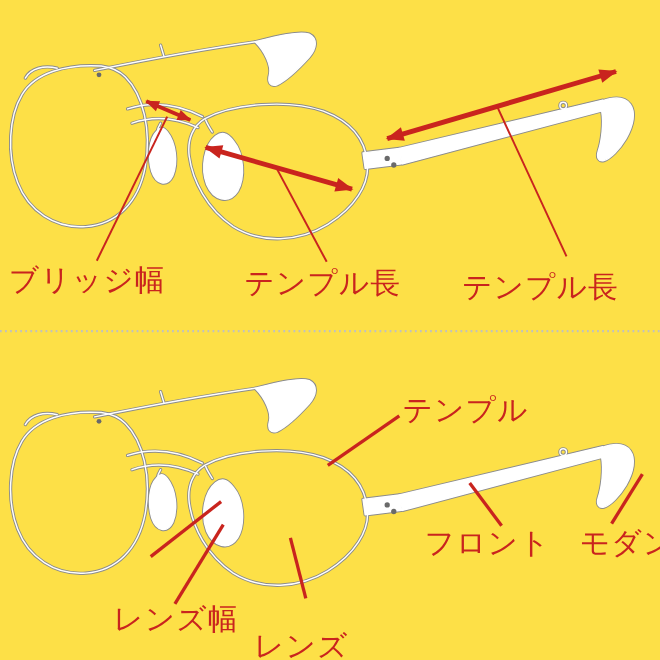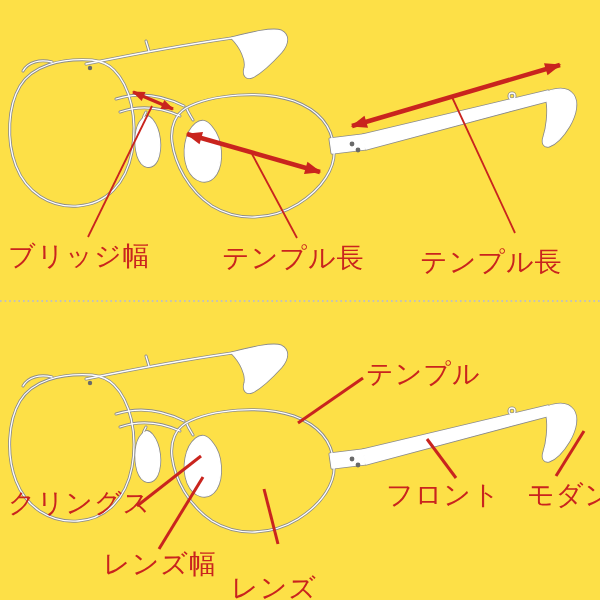--- a/index.html
+++ b/index.html
@@ -99,19 +99,18 @@
     <line x1="278" y1="544" x2="264" y2="489" class="red-ptr"></line>
     <line x1="456" y1="478" x2="427" y2="439" class="red-ptr"></line>
     <line x1="556" y1="476" x2="584" y2="431" class="red-ptr"></line>
   </svg>
 
   <div class="label" id="lbl-bridge-width">ブリッジ幅</div>
   <div class="label" id="lbl-lens-width">テンプル長</div>
   <div class="label" id="lbl-temple-length">テンプル長</div>
 
   <div class="label" id="lbl-front">テンプル</div>
-  <div class="label" id="lbl-clings">クリングス</div>
   <div class="label" id="lbl-nose-pad">レンズ幅</div>
   <div class="label" id="lbl-lens">レンズ</div>
   <div class="label" id="lbl-temple">フロント</div>
   <div class="label" id="lbl-modern">モダン</div>
 
 </div>
 
 </body></html>

